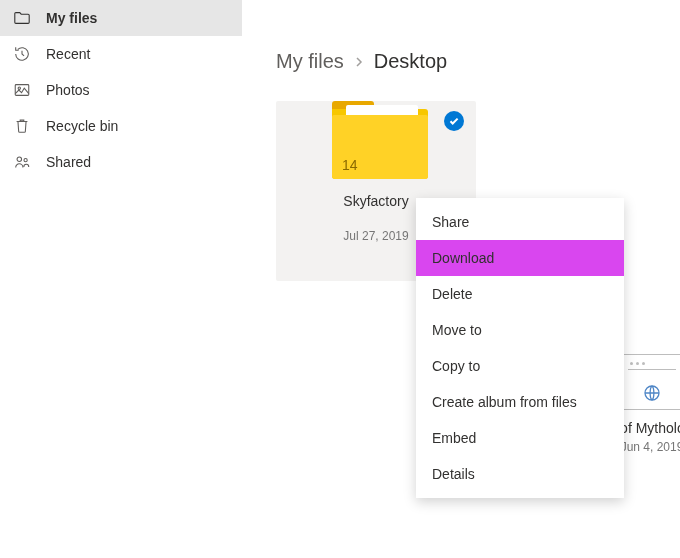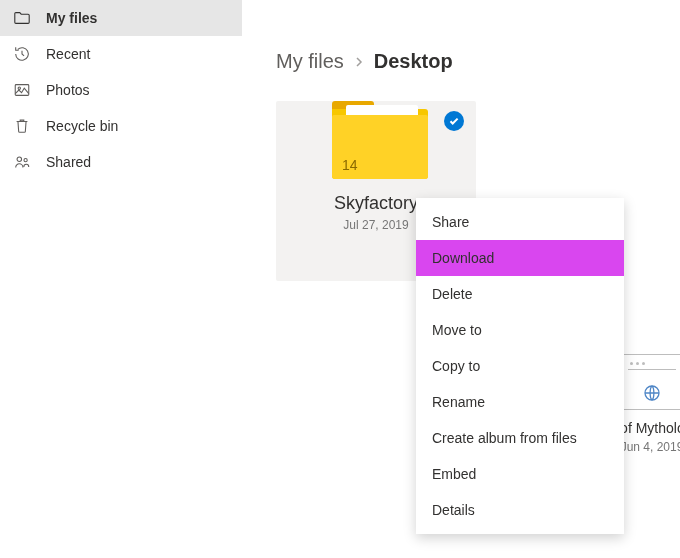--- a/index.html
+++ b/index.html
@@ -46,21 +46,21 @@
   }
   .breadcrumb {
     display: flex;
     align-items: center;
     gap: 10px;
     font-size: 20px;
     margin-bottom: 28px;
   }
   .breadcrumb .crumb-parent { color: #605e5c; cursor: pointer; }
   .breadcrumb .chevron { color: #a19f9d; font-size: 14px; }
-  .breadcrumb .crumb-current { font-weight: 700; }
+  .breadcrumb .crumb-current { font-weight: 400; }
   .item-card {
     width: 200px;
     height: 180px;
     position: relative;
     text-align: center;
     border-radius: 2px;
   }
   .item-card.selected {
     background: #f3f2f1;
   }
@@ -114,25 +114,25 @@
   }
   .folder-count {
     position: absolute;
     left: 10px;
     bottom: 6px;
     font-size: 14px;
     color: #8a6a00;
   }
   .item-name {
     margin-top: 14px;
-    font-size: 18px;
+    font-size: 14px;
     color: #323130;
   }
   .item-date {
-    margin-top: 4px;
+    margin-top: 20px;
     font-size: 12px;
     color: #767676;
     text-align: center;
   }
   .file-card {
     position: absolute;
     left: 310px;
     top: 354px;
     width: 200px;
     text-align: center;
@@ -286,17 +286,16 @@
 
   </div>
 </main>
 
 <div class="context-menu">
   <div class="menu-item">Share</div>
   <div class="menu-item hover">Download</div>
   <div class="menu-item">Delete</div>
   <div class="menu-item">Move to</div>
   <div class="menu-item">Copy to</div>
-  <div class="menu-item">Rename</div>
   <div class="menu-item">Create album from files</div>
   <div class="menu-item">Embed</div>
   <div class="menu-item">Details</div>
 </div>
 
 </body></html>

